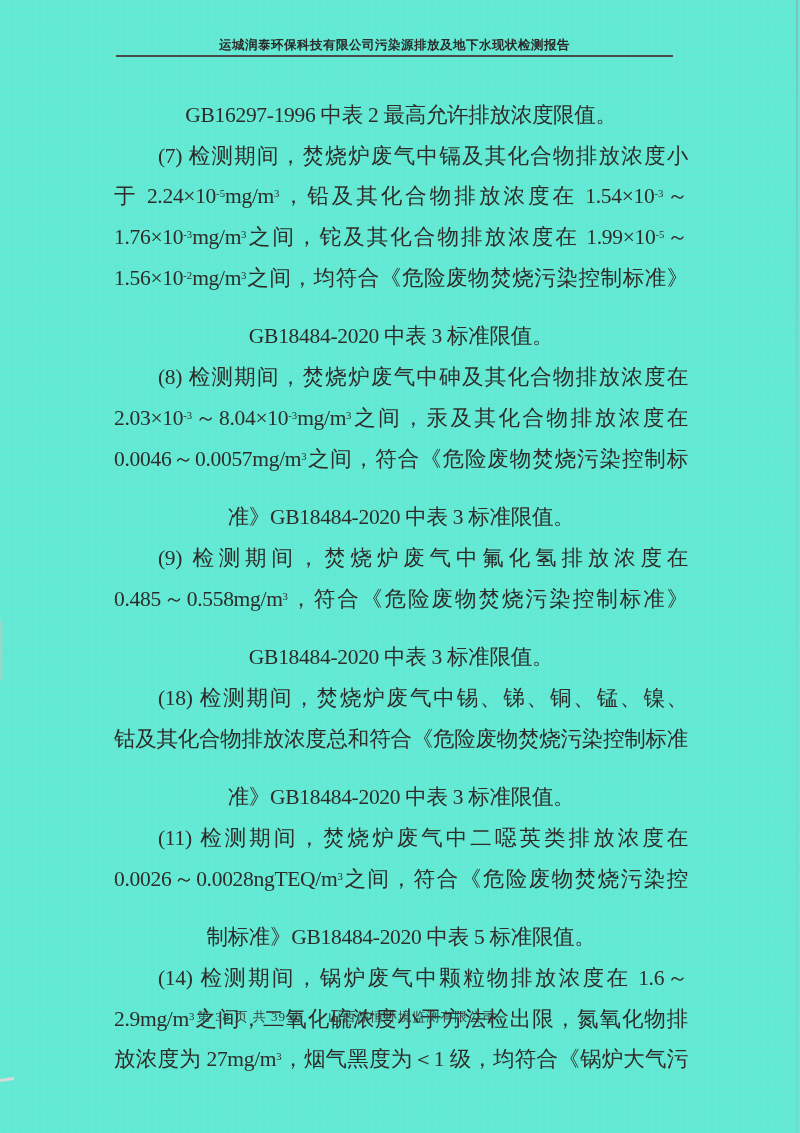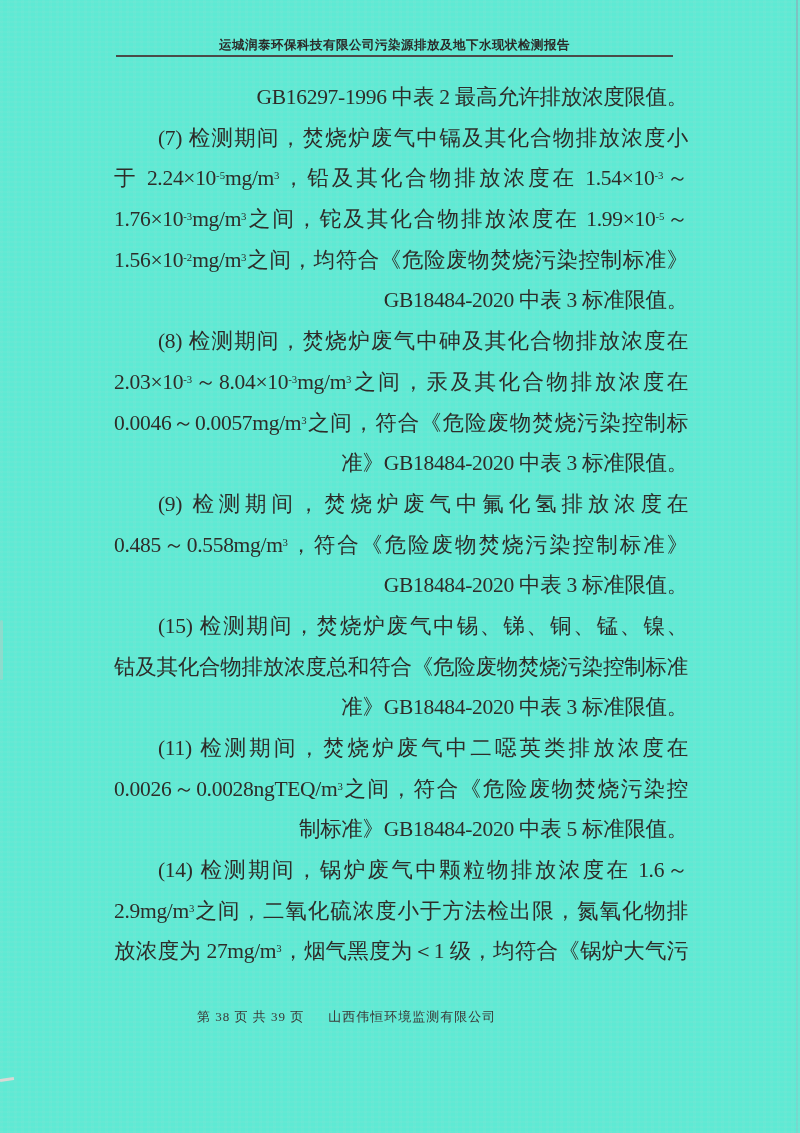--- a/index.html
+++ b/index.html
@@ -53,21 +53,21 @@
   }
   .line {
     font-size: 21.5px;
     line-height: 40.7px;
     height: 40.7px;
     letter-spacing: -0.3px;
     color: #2e2c29;
   }
   .line.justify { text-align: justify; text-align-last: justify; }
   .line.justify-indent { text-align: justify; text-align-last: justify; text-indent: 44px; }
-  .line.left { text-align: right; }
+  .line.left { text-align: center; margin-top: 18px; }
   .line sup {
     font-size: 0.5em;
     line-height: 0;
     letter-spacing: 0;
     vertical-align: 0.6em;
   }
   .footer {
     position: absolute;
     top: 1008px;
     left: 197px;
@@ -125,21 +125,21 @@
       <div class="line justify">1.76×10<sup>-3</sup>mg/m<sup>3</sup>之间，铊及其化合物排放浓度在 1.99×10<sup>-5</sup>～</div>
       <div class="line justify">1.56×10<sup>-2</sup>mg/m<sup>3</sup>之间，均符合《危险废物焚烧污染控制标准》</div>
       <div class="line left">GB18484-2020 中表 3 标准限值。</div>
       <div class="line justify-indent">(8) 检测期间，焚烧炉废气中砷及其化合物排放浓度在</div>
       <div class="line justify">2.03×10<sup>-3</sup>～8.04×10<sup>-3</sup>mg/m<sup>3</sup>之间，汞及其化合物排放浓度在</div>
       <div class="line justify">0.0046～0.0057mg/m<sup>3</sup>之间，符合《危险废物焚烧污染控制标</div>
       <div class="line left">准》GB18484-2020 中表 3 标准限值。</div>
       <div class="line justify-indent">(9) 检测期间，焚烧炉废气中氟化氢排放浓度在</div>
       <div class="line justify">0.485～0.558mg/m<sup>3</sup>，符合《危险废物焚烧污染控制标准》</div>
       <div class="line left">GB18484-2020 中表 3 标准限值。</div>
-      <div class="line justify-indent">(15)  检测期间，焚烧炉废气中锡、锑、铜、锰、镍、</div>
+      <div class="line justify-indent">(18)  检测期间，焚烧炉废气中锡、锑、铜、锰、镍、</div>
       <div class="line justify">钴及其化合物排放浓度总和符合《危险废物焚烧污染控制标准</div>
       <div class="line left">准》GB18484-2020 中表 3 标准限值。</div>
       <div class="line justify-indent">(11)  检测期间，焚烧炉废气中二噁英类排放浓度在</div>
       <div class="line justify">0.0026～0.0028ngTEQ/m<sup>3</sup>之间，符合《危险废物焚烧污染控</div>
       <div class="line left">制标准》GB18484-2020 中表 5 标准限值。</div>
       <div class="line justify-indent">(14)  检测期间，锅炉废气中颗粒物排放浓度在 1.6～</div>
       <div class="line justify">2.9mg/m<sup>3</sup>之间，二氧化硫浓度小于方法检出限，氮氧化物排</div>
       <div class="line justify">放浓度为 27mg/m<sup>3</sup>，烟气黑度为＜1 级，均符合《锅炉大气污</div>
     </div>
 

